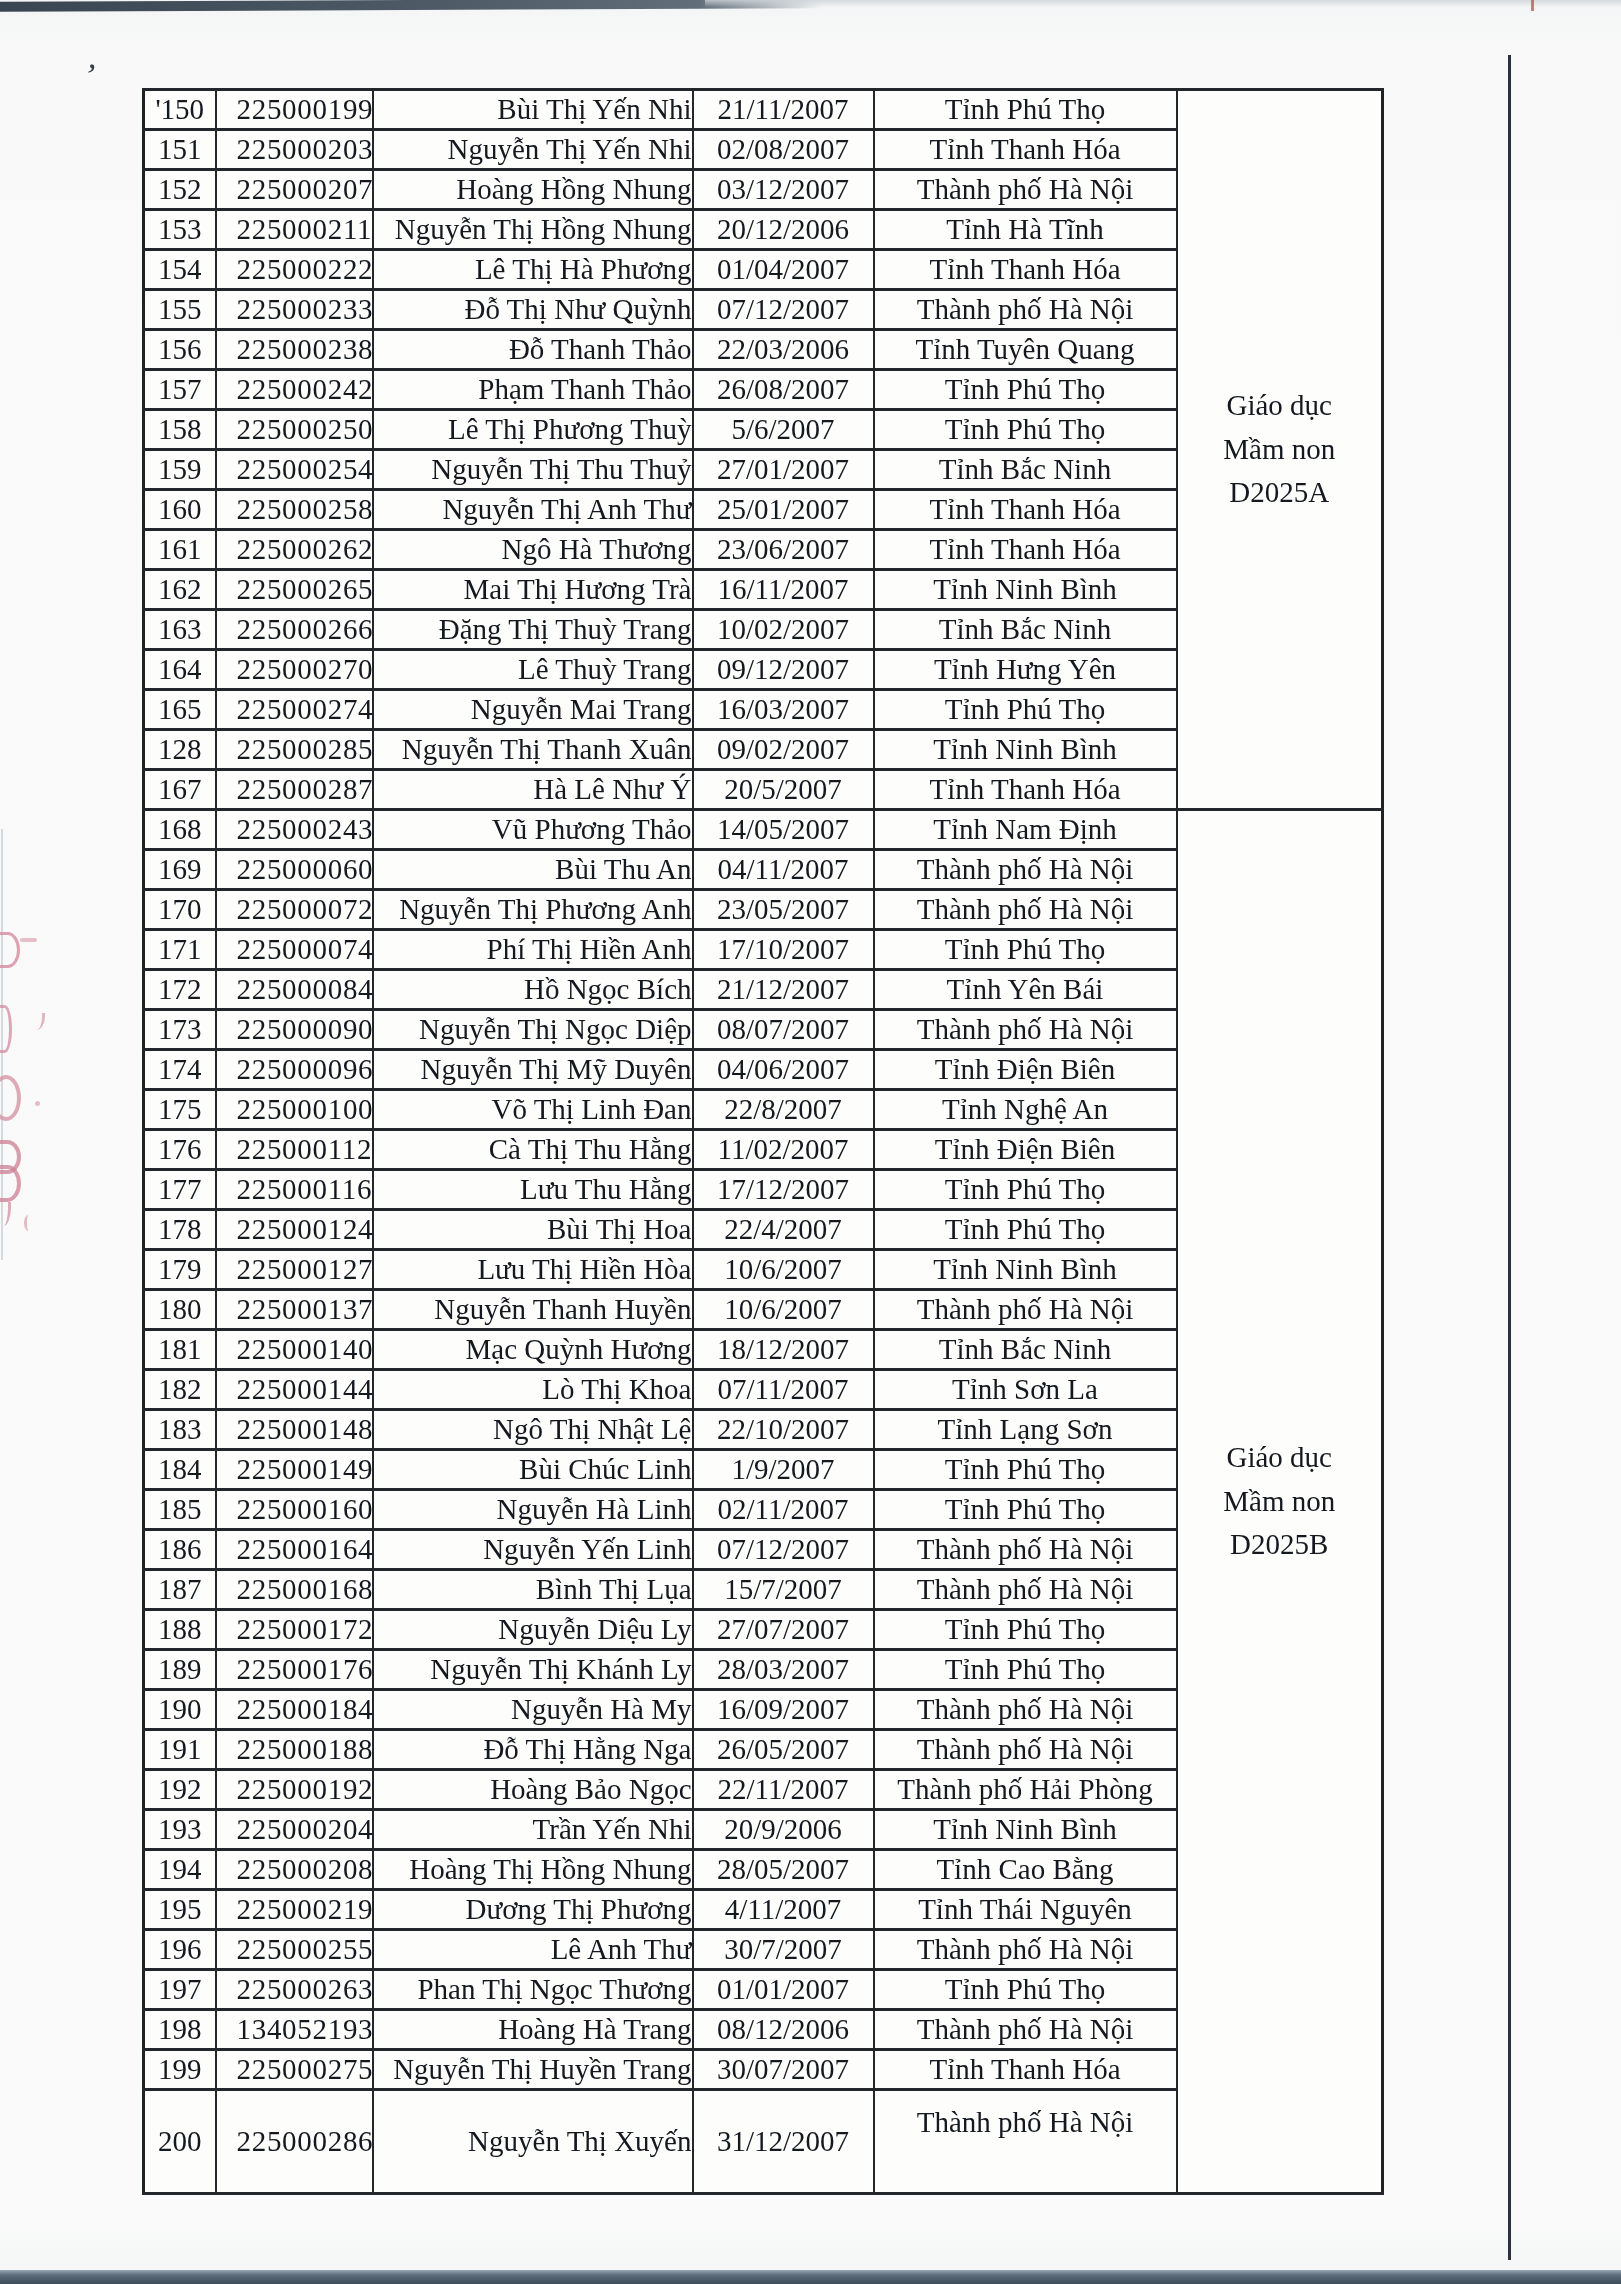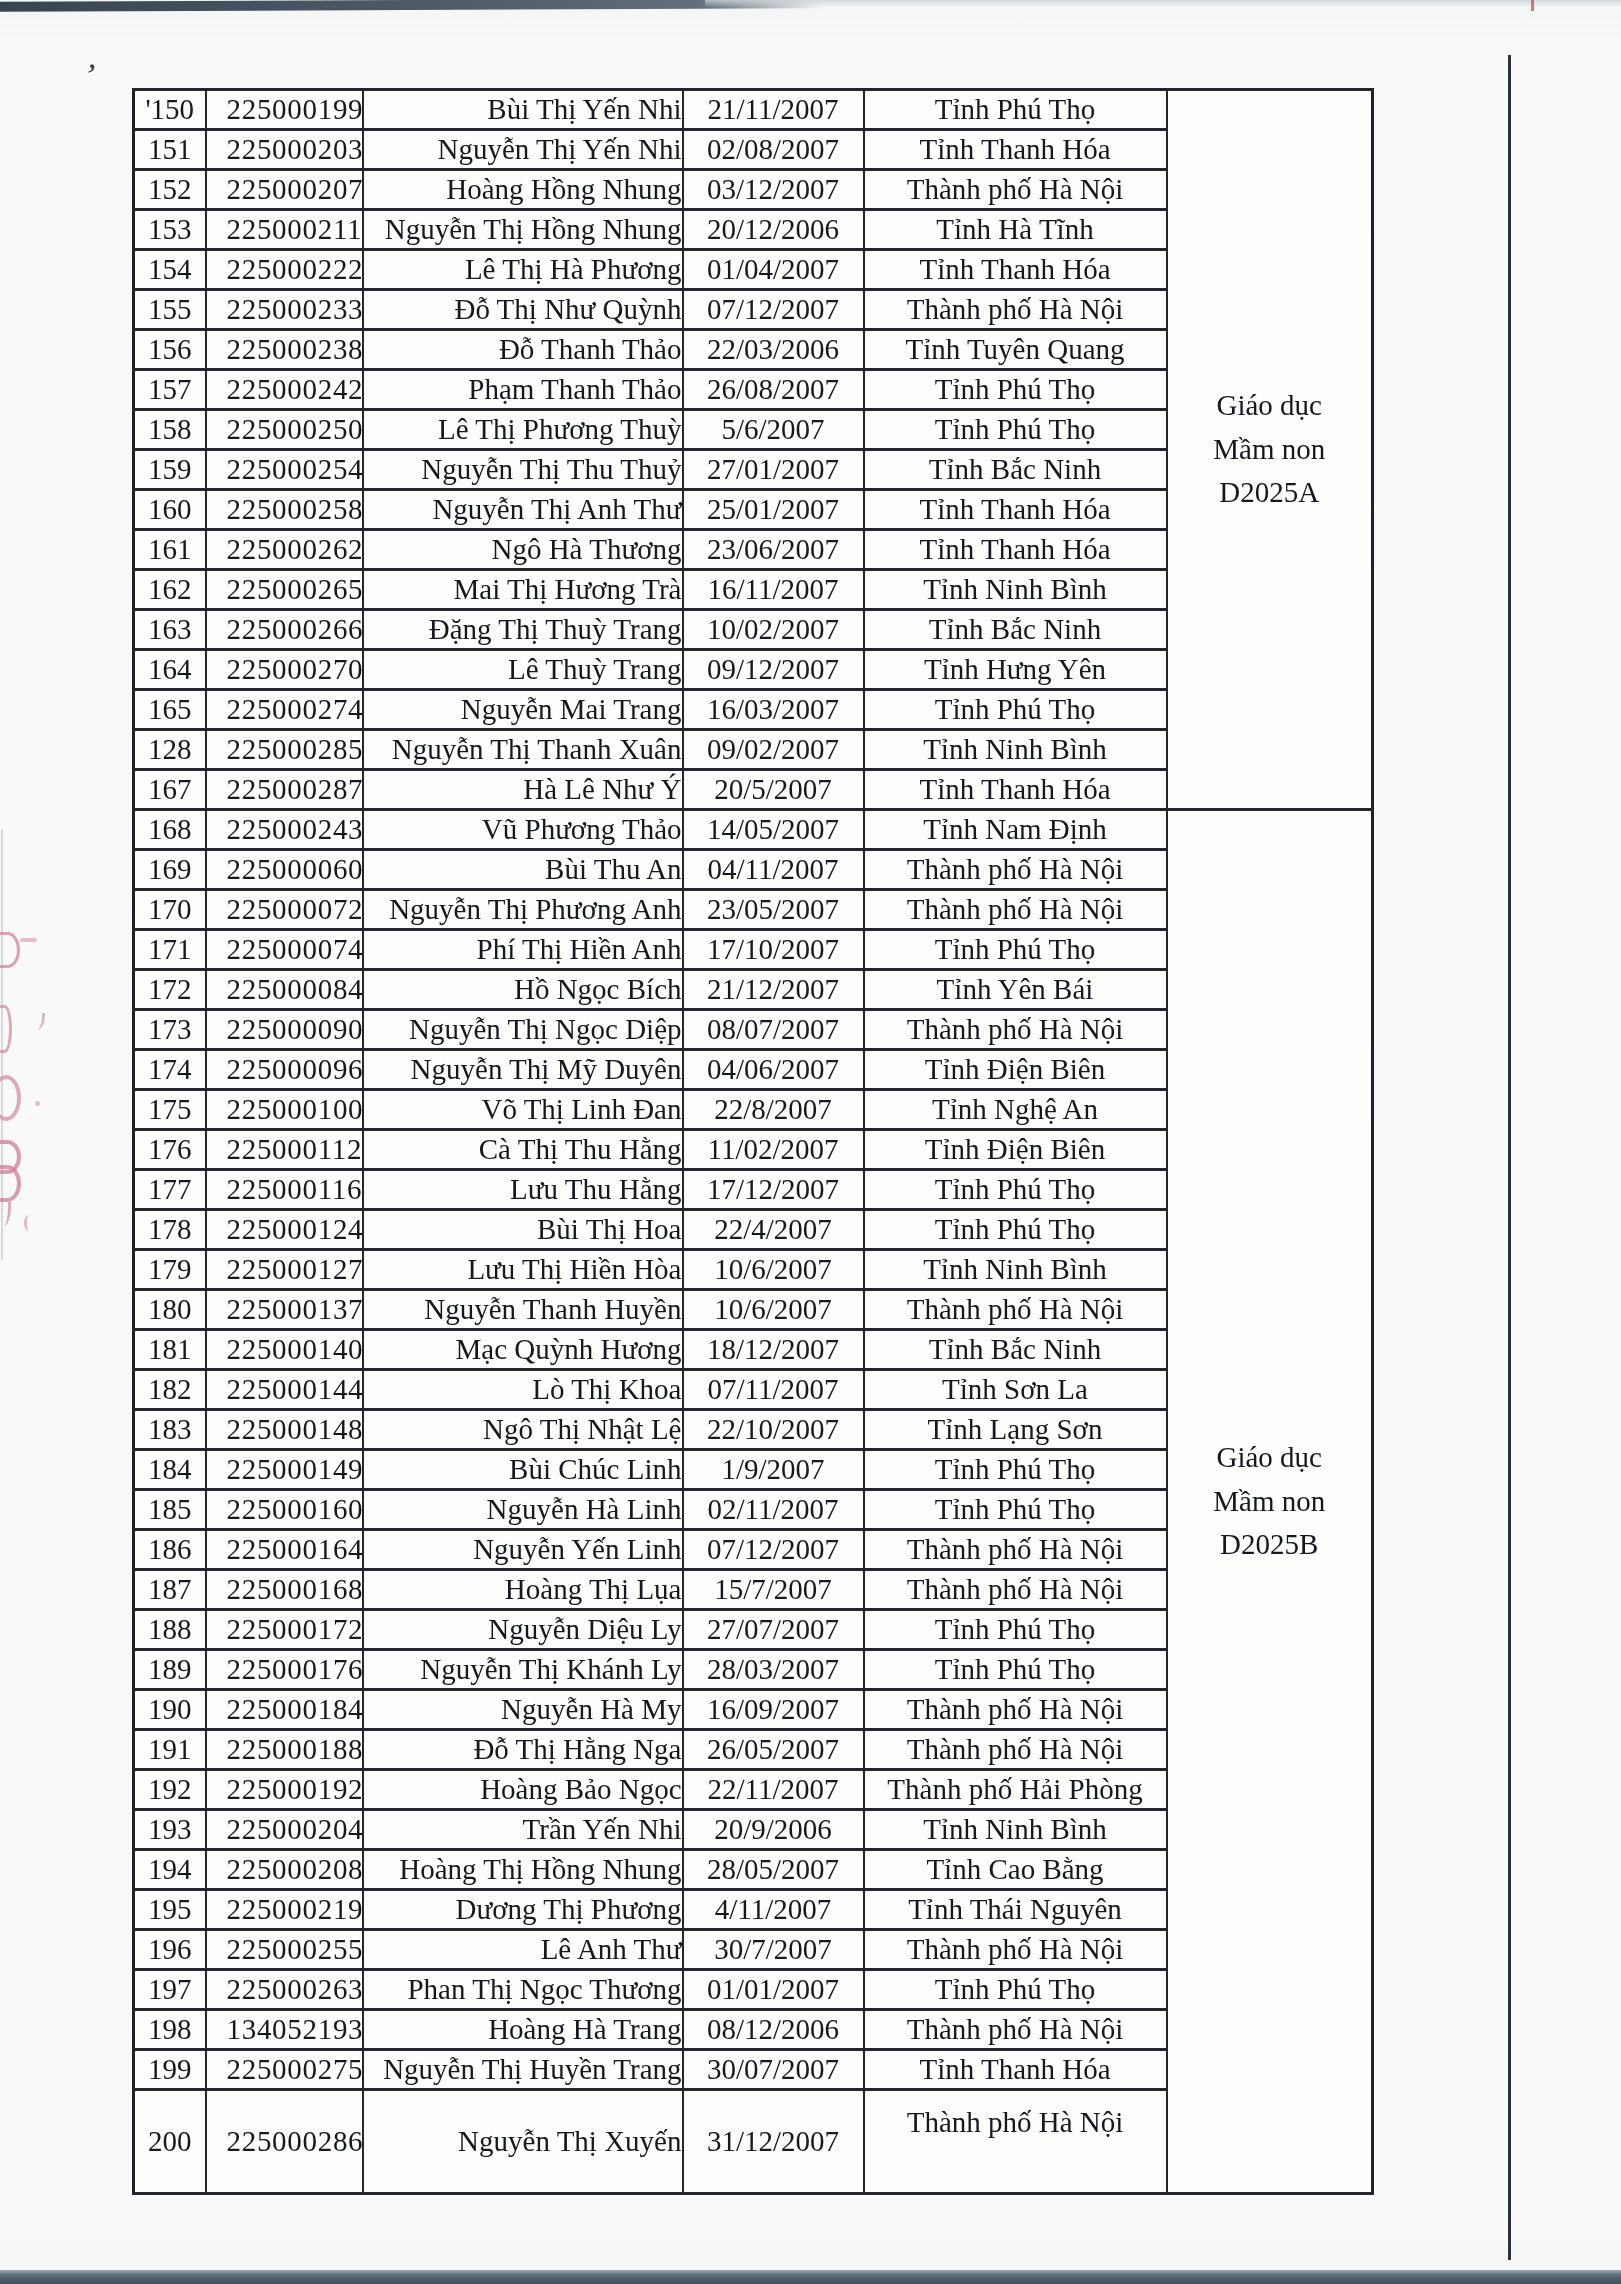--- a/index.html
+++ b/index.html
@@ -63,21 +63,21 @@
          border: 4.6px solid #cd7f95; border-left: none; border-radius: 0 65% 65% 0; }
   .pm4b { left: -6.5px; top: 1165px; width: 23.5px; height: 29px;
           border: 4.6px solid #cd7f95; border-left: none; border-radius: 0 65% 65% 0; }
   .pm5 { left: 1.3px; top: 1202px; width: 6.5px; height: 23.5px;
          border-right: 3.9px solid #d491a4; border-radius: 0 0 80% 0; }
   .pm5b { left: 23.5px; top: 1215px; width: 5.9px; height: 15.7px;
           border-left: 3.3px solid #dba6b4; border-radius: 60% 0 0 60%; }
 
   
   table.roster {
-    position: absolute; left: 132px; top: 88px;
+    position: absolute; left: 142px; top: 88px;
     width: 1238px;
     border-collapse: collapse;
     table-layout: fixed;
     background: #fdfdfc;
   }
   .roster td {
     border: 2px solid #23272c;
     border-top-width: 3.3px;
     border-bottom-width: 3.3px;
     height: 37px;
@@ -393,21 +393,21 @@
         <tr>
           <td class="c-num">186</td>
           <td class="c-id">225000164</td>
           <td class="c-name">Nguyễn Yến Linh</td>
           <td class="c-dob">07/12/2007</td>
           <td class="c-place">Thành phố Hà Nội</td>
         </tr>
         <tr>
           <td class="c-num">187</td>
           <td class="c-id">225000168</td>
-          <td class="c-name">Hoàng Thị Lụa</td>
+          <td class="c-name">Bình Thị Lụa</td>
           <td class="c-dob">15/7/2007</td>
           <td class="c-place">Thành phố Hà Nội</td>
         </tr>
         <tr>
           <td class="c-num">188</td>
           <td class="c-id">225000172</td>
           <td class="c-name">Nguyễn Diệu Ly</td>
           <td class="c-dob">27/07/2007</td>
           <td class="c-place">Tỉnh Phú Thọ</td>
         </tr>

